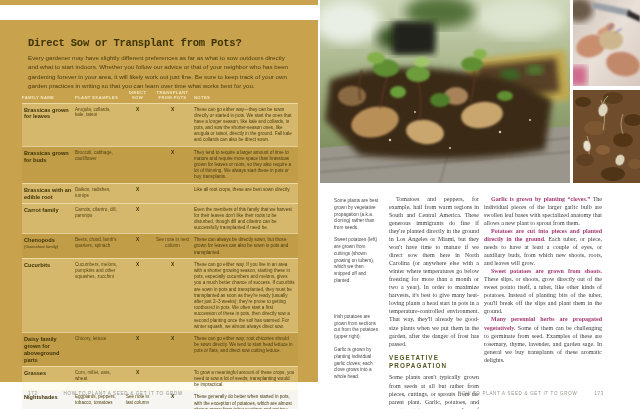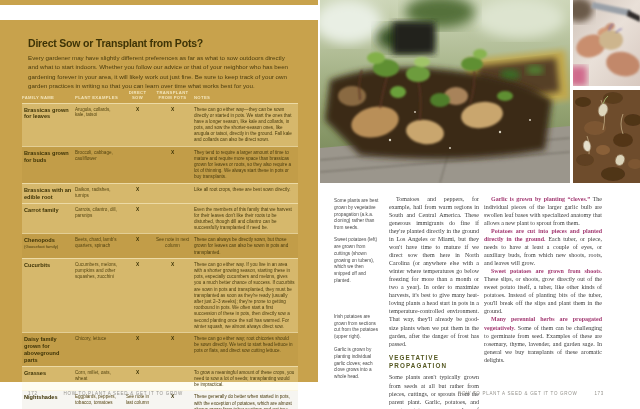--- a/index.html
+++ b/index.html
@@ -2,21 +2,21 @@
 <html><head>
 <meta charset="utf-8">
 <style>
   * { margin:0; padding:0; box-sizing:border-box; }
   html,body { width:640px; height:409px; }
   body { position:relative; background:#ffffff; font-family:"Liberation Sans",sans-serif; overflow:hidden; }
 
   
   .top-strip { position:absolute; left:0; top:0; width:318px; height:5px; background:#c8a24c; }
   .left-page { position:absolute; left:0; top:20px; width:318px; height:362px; background:#c8a24c; }
-  .lp-title { position:absolute; left:28px; top:17px; font-family:Liberation Sans, sans-serif;
+  .lp-title { position:absolute; left:28px; top:17px; font-family:Liberation Mono, monospace;
               font-weight:bold; font-size:10.5px; color:#3d3306; letter-spacing:-0.2px; white-space:nowrap; }
   .lp-intro { position:absolute; left:28px; top:33px; width:266px; font-size:6.2px; line-height:1.5;
               color:#4a3c0e; }
 
   .sow-table { position:absolute; left:22px; top:70px; width:276px; }
   .tr { display:grid; grid-template-columns:50px 46px 27px 37px 1fr; column-gap:3px; }
   .thead { align-items:end; padding-bottom:2px; }
   .th { font-size:4.2px; font-weight:bold; color:#f3e5bb; letter-spacing:0.35px; line-height:1.25; }
   .th.center { text-align:center; }
   .row { border-top:1px solid rgba(255,246,214,0.55); padding:3px 0 2px 0; }

